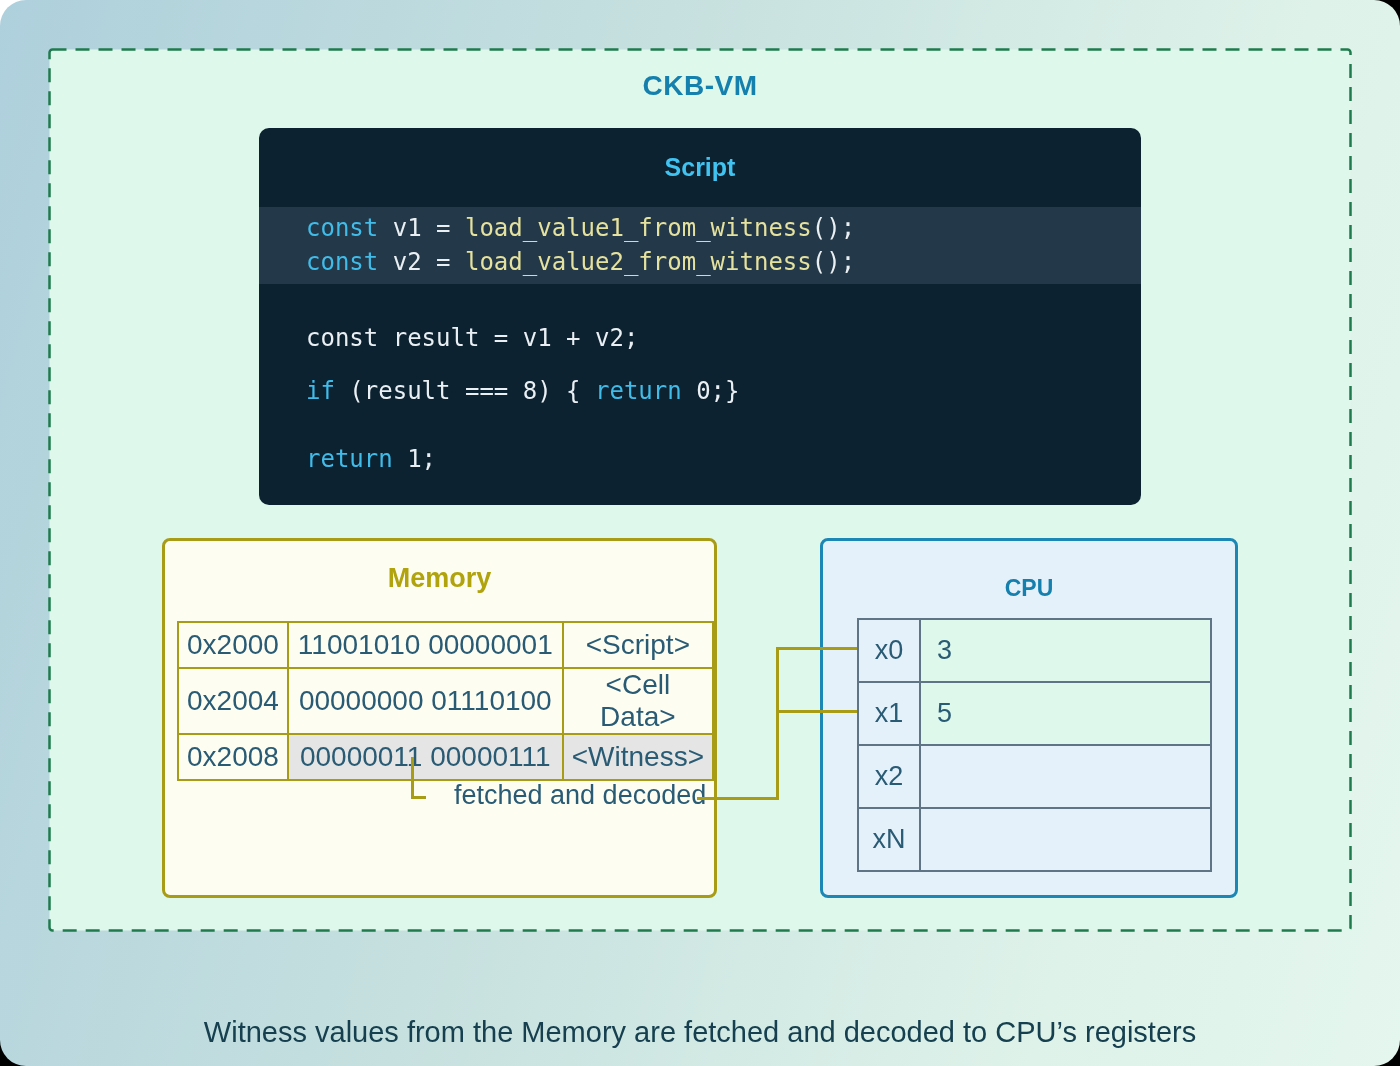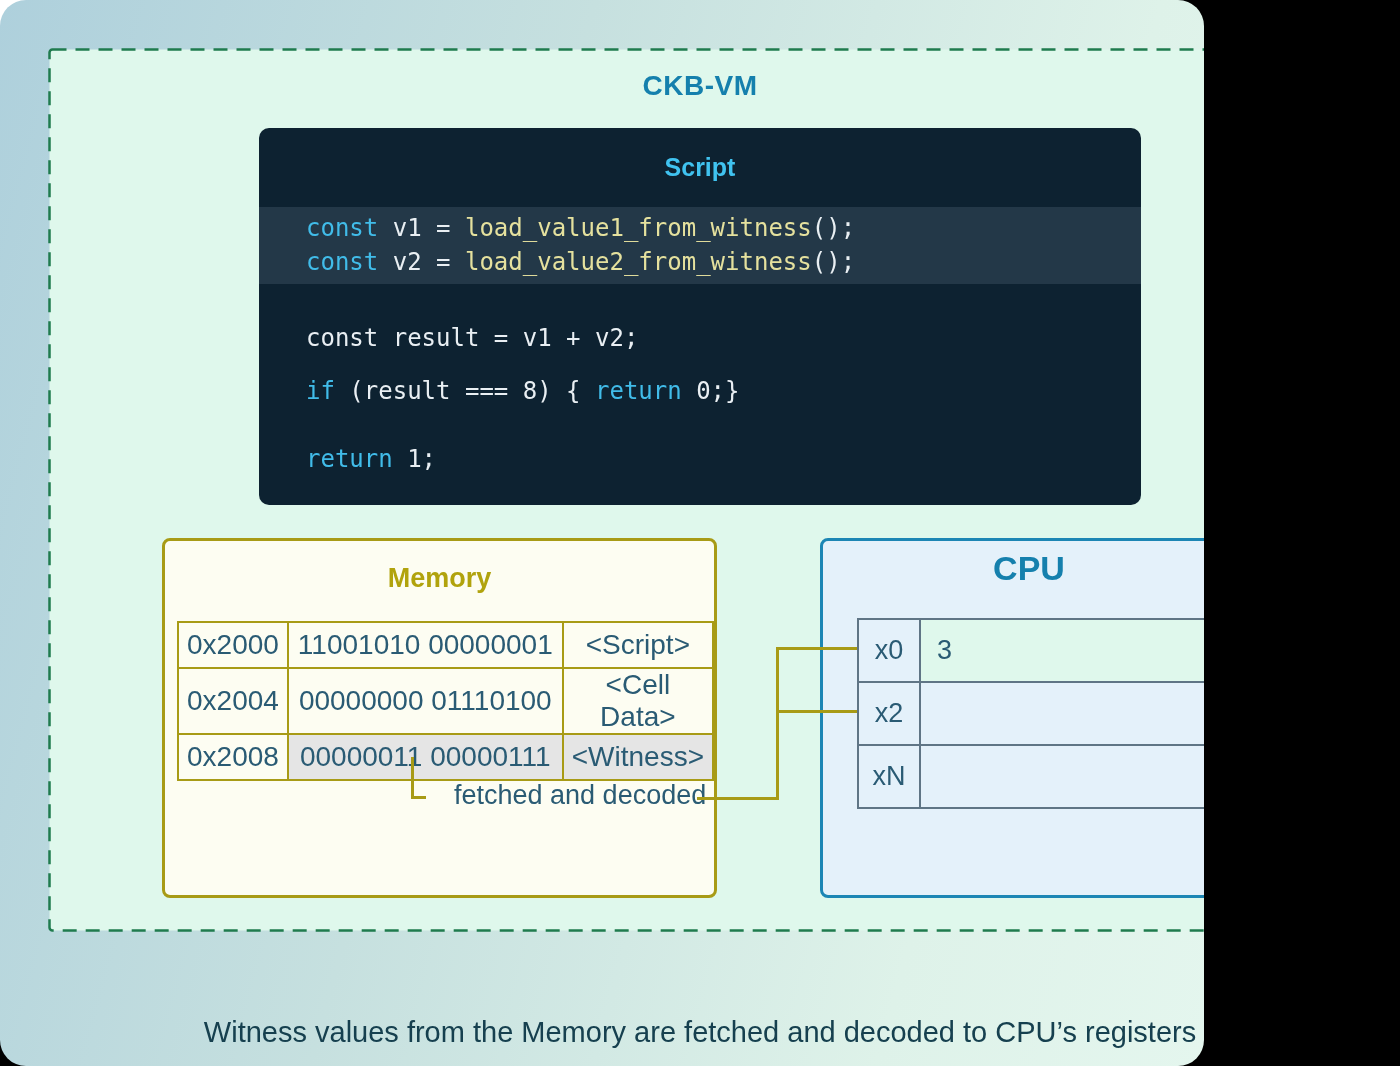--- a/index.html
+++ b/index.html
@@ -2,21 +2,21 @@
 <html><head>
 <meta charset="utf-8">
 <style>
   html,body{margin:0;padding:0;}
   body{
     width:1400px;height:1066px;
     background:linear-gradient(135deg,#ffffff 0px,#ffffff 90px,#000000 170px);
     font-family:"Liberation Sans",sans-serif;
   }
   .card{
-    position:relative;width:1204px;height:1066px;border-radius:26px;overflow:hidden;
+    position:relative;width:1400px;height:1066px;border-radius:26px;overflow:hidden;
     background:linear-gradient(105deg,#aed0dc 0%,#c6e0df 40%,#def2e9 78%,#e4f6ee 100%);
   }
   .vm-svg{position:absolute;left:48px;top:48px;}
   .vm-label{
     position:absolute;left:48px;top:70px;width:1304px;text-align:center;
     font-size:28px;font-weight:bold;color:#1580ad;letter-spacing:.5px;
   }
   
   .code-block{
     position:absolute;left:259px;top:128px;width:882px;height:377px;
@@ -48,21 +48,21 @@
   .mem-table td{border:2px solid #a89b16;height:44px;text-align:center;padding:0 8px;}
   .mem-table td.addr{width:82px;}
   .mem-table td.bin{width:268px;}
   .mem-table td.tag{width:130px;}
   .mem-table td.hl{background:#e5e5e5;}
   
   .cpu-box{
     position:absolute;left:820px;top:538px;width:418px;height:360px;box-sizing:border-box;
     background:#e4f1fa;border:3px solid #1c86b4;border-radius:8px;
   }
-  .cpu-title{margin-top:8px;text-align:center;font-size:34px;font-weight:bold;color:#1580ad;}
+  .cpu-title{margin-top:34px;text-align:center;font-size:23px;font-weight:bold;color:#1580ad;}
   .reg-table{
     position:absolute;left:34px;top:77px;border-collapse:collapse;
     color:#2a5b74;font-size:27px;
   }
   .reg-table td{border:2px solid #5f7585;height:59px;}
   .reg-table td.reg-name{width:58px;text-align:center;}
   .reg-table td.reg-val{width:272px;text-align:left;padding-left:16px;}
   .reg-table td.filled{background:#dff8ec;}
   
   .conn{position:absolute;background:#a89b16;}
@@ -124,20 +124,24 @@
 
   <div class="cpu-box">
     <div class="cpu-title">CPU</div>
     <table class="reg-table">
       <tbody>
           <tr>
         <td class="reg-name">x0</td>
         <td class="reg-val filled">3</td>
       </tr>
       <tr>
+        <td class="reg-name">x1</td>
+        <td class="reg-val filled">5</td>
+      </tr>
+      <tr>
         <td class="reg-name">x2</td>
         <td class="reg-val"></td>
       </tr>
       <tr>
         <td class="reg-name">xN</td>
         <td class="reg-val"></td>
       </tr>
     </tbody>
       </table>
   </div>

